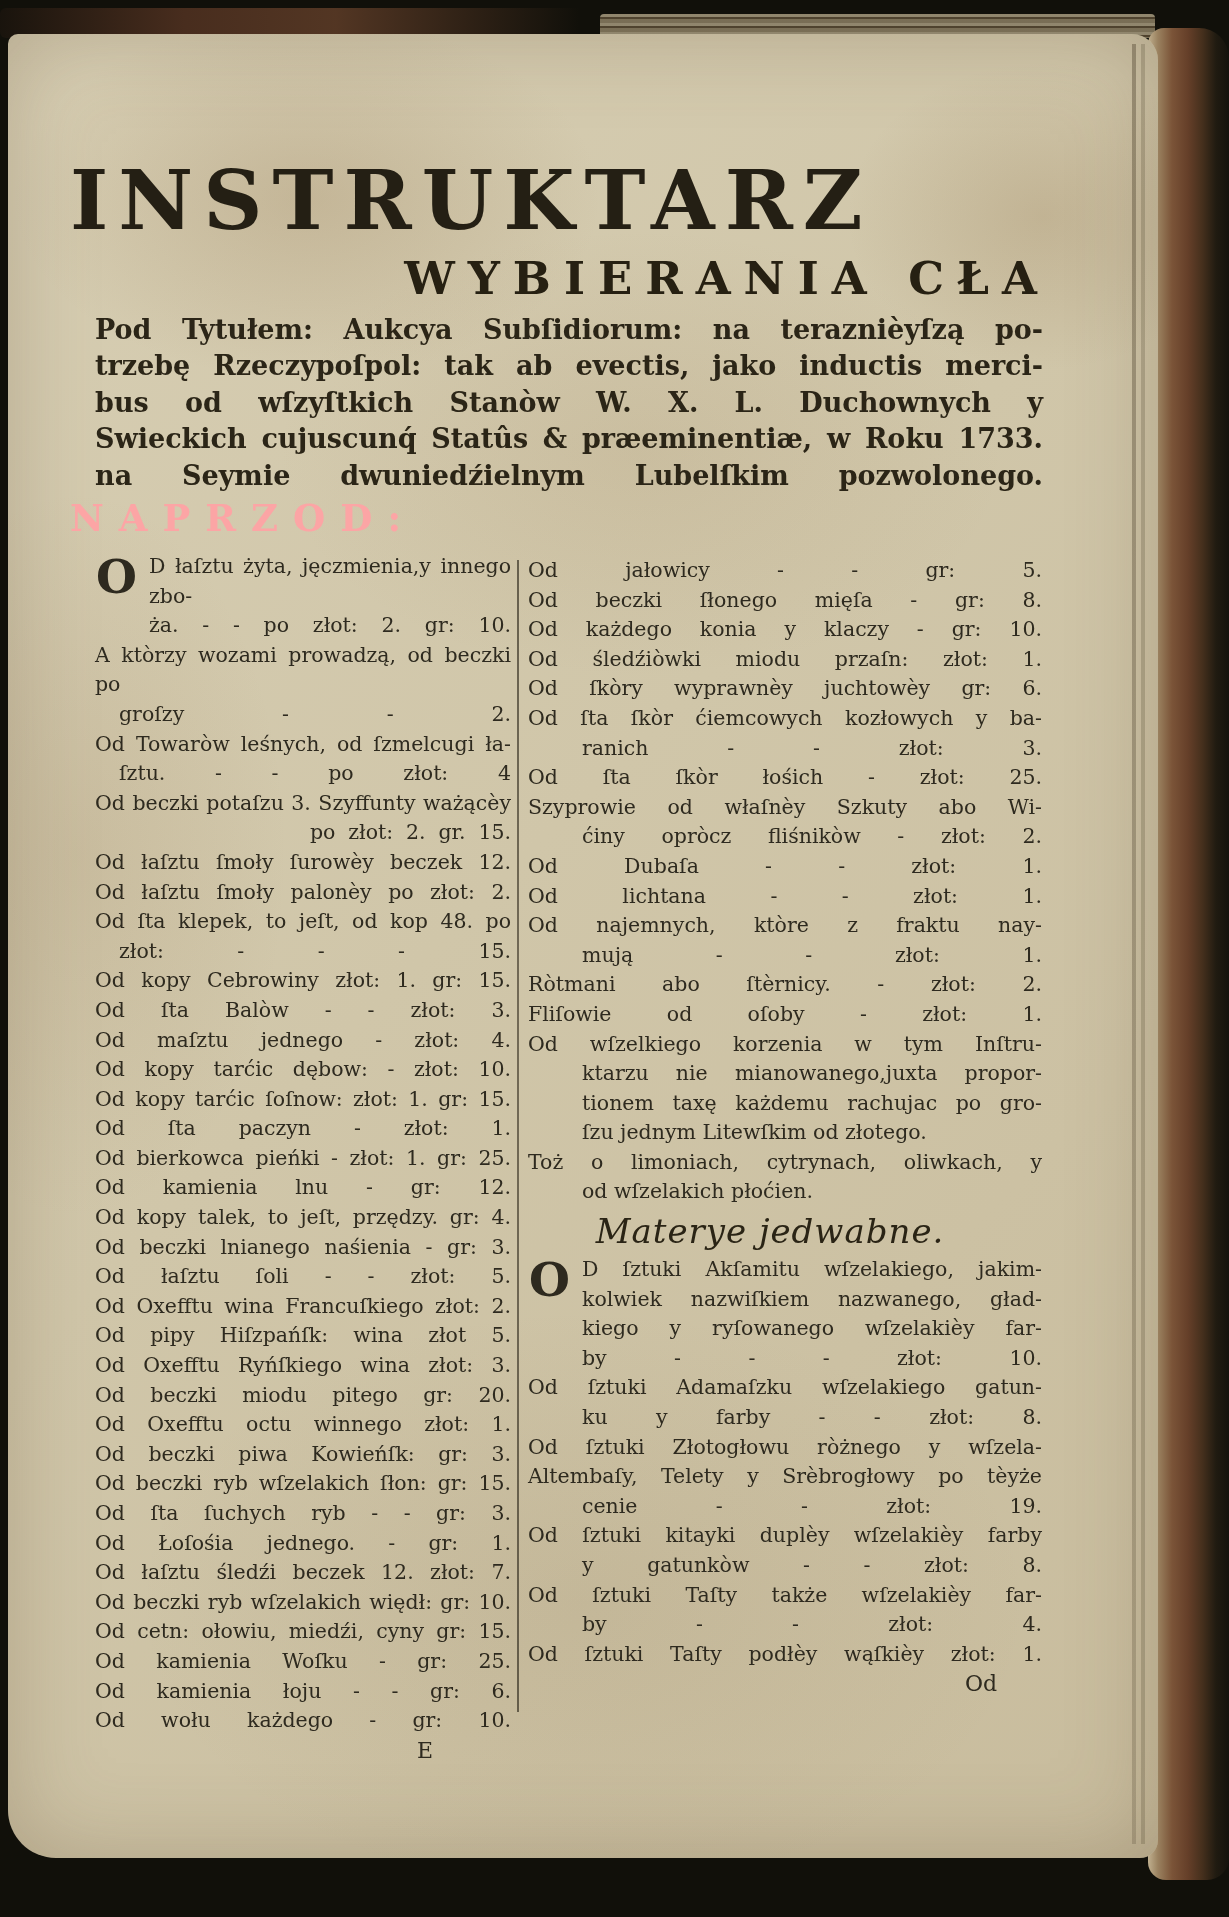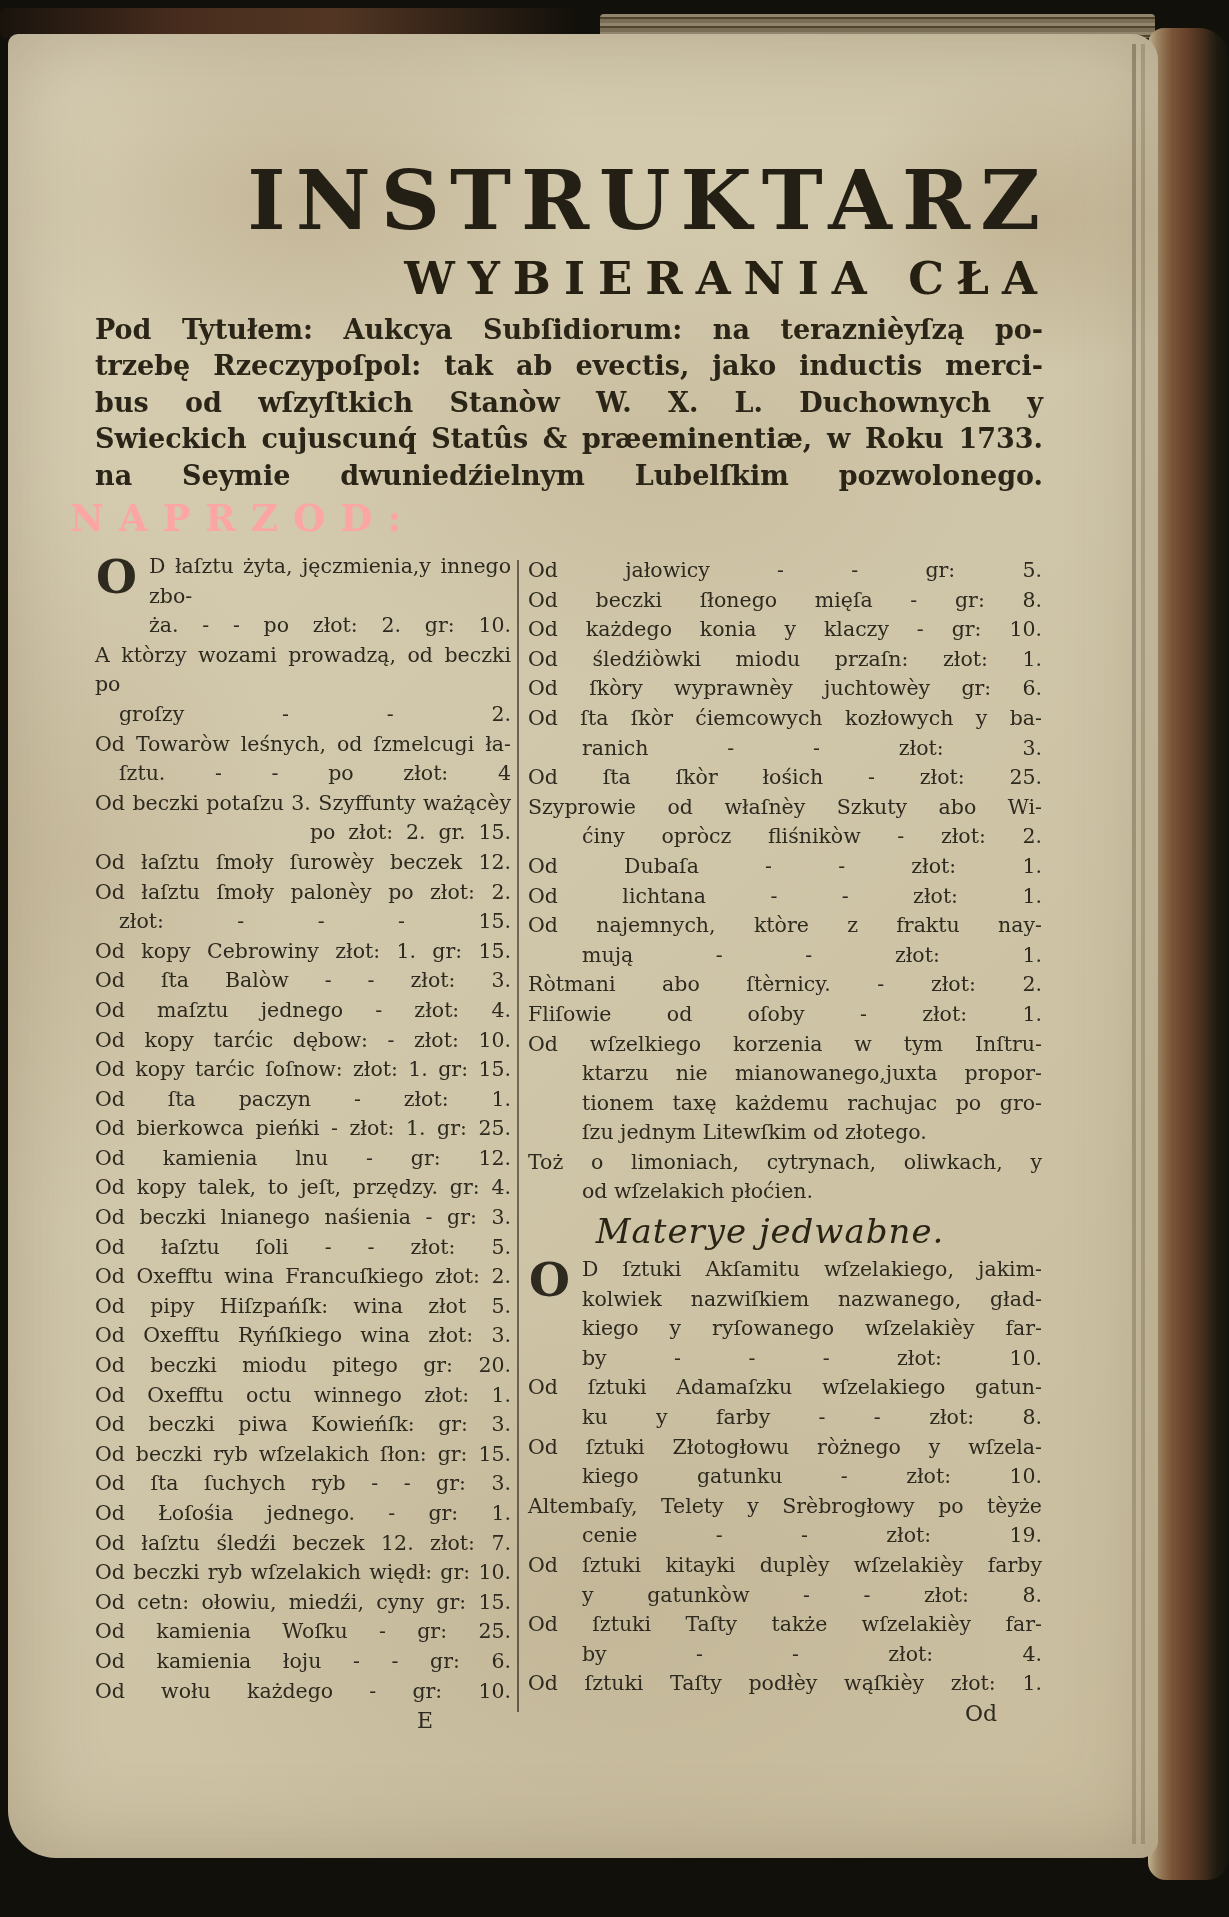--- a/index.html
+++ b/index.html
@@ -19,21 +19,21 @@
     background:linear-gradient(90deg,#c0b08f 0px,#9a815f 10px,#7b5438 24px,#653f29 40px,#46301d 54px,#201b11 68px,#14120c 81px);
     border-radius:16px 30px 22px 18px;}
   .crease{position:absolute;left:1132px;top:44px;width:4px;height:1800px;
     background:linear-gradient(rgba(70,58,38,.38),rgba(70,58,38,.22));box-shadow:9px 0 0 rgba(70,58,38,.22);}
   .streak-top{position:absolute;left:0;top:8px;width:610px;height:30px;
     background:linear-gradient(90deg,#1a140d,#4e3020 30%,#5a3a26 55%,rgba(80,50,32,0) 95%);
     opacity:.9;border-radius:6px;}
   .edges-top{position:absolute;left:600px;top:14px;width:555px;height:24px;opacity:.75;border-radius:4px;
     background:repeating-linear-gradient(180deg, rgba(205,190,156,.9) 0 3px, rgba(120,100,70,.8) 3px 5px, rgba(180,163,128,.85) 5px 9px);}
   .txt{color:#2c2619;}
-  #title1{position:absolute;left:70px;top:156px;width:980px;text-align:right;
+  #title1{position:absolute;left:70px;top:156px;width:980px;text-align:left;
     font-size:82px;line-height:88px;font-weight:bold;letter-spacing:10px;color:#241f14;}
   #title2{position:absolute;left:70px;top:254px;width:980px;text-align:right;
     font-size:45px;line-height:50px;font-weight:bold;letter-spacing:13px;color:#262012;}
   #intro{position:absolute;left:95px;top:312px;width:948px;font-weight:bold;
     font-size:27px;line-height:36.4px;color:#2b2517;}
   .introline{text-align:justify;text-align-last:justify;}
   #naprzod{position:absolute;left:70px;top:497px;width:980px;text-align:left;
     font-size:37px;line-height:42px;font-weight:bold;letter-spacing:15px;color:#fca5a5;}
   #col-left{position:absolute;left:95px;top:552px;width:416px;}
   #col-right{position:absolute;left:528px;top:556px;width:514px;}
@@ -79,20 +79,21 @@
       <div class="line sp p2"><span class="dropcap">O</span>D łaſztu żyta, jęczmienia,y innego zbo-</div>
       <div class="line sp p2">ża. - - po złot: 2. gr: 10.</div>
       <div class="line sp">A ktòrzy wozami prowadzą, od beczki po</div>
       <div class="line sp p1">groſzy - - 2.</div>
       <div class="line sp">Od Towaròw leśnych, od ſzmelcugi ła-</div>
       <div class="line sp p1">ſztu. - - po złot: 4</div>
       <div class="line sp">Od beczki potaſzu 3. Szyffunty ważącèy</div>
       <div class="line sp p4">po złot: 2. gr. 15.</div>
       <div class="line sp">Od łaſztu ſmoły ſurowèy beczek 12.</div>
       <div class="line sp">Od łaſztu ſmoły palonèy po złot: 2.</div>
+      <div class="line sp">Od ſta klepek, to jeſt, od kop 48. po</div>
       <div class="line sp p1">złot: - - - 15.</div>
       <div class="line sp">Od kopy Cebrowiny złot: 1. gr: 15.</div>
       <div class="line sp">Od ſta Balòw - - złot: 3.</div>
       <div class="line sp">Od maſztu jednego - złot: 4.</div>
       <div class="line sp">Od kopy tarćic dębow: - złot: 10.</div>
       <div class="line sp">Od kopy tarćic ſoſnow: złot: 1. gr: 15.</div>
       <div class="line sp">Od ſta paczyn - złot: 1.</div>
       <div class="line sp">Od bierkowca pieńki - złot: 1. gr: 25.</div>
       <div class="line sp">Od kamienia lnu - gr: 12.</div>
       <div class="line sp">Od kopy talek, to jeſt, przędzy. gr: 4.</div>
@@ -139,21 +140,20 @@
       <div class="line sp">Toż o limoniach, cytrynach, oliwkach, y</div>
       <div class="line p2">od wſzelakich płoćien.</div>
       <div class="line head">Materye jedwabne.</div>
       <div class="line sp p2"><span class="dropcap">O</span>D ſztuki Akſamitu wſzelakiego, jakim-</div>
       <div class="line sp p2">kolwiek nazwiſkiem nazwanego, gład-</div>
       <div class="line sp p2">kiego y ryſowanego wſzelakièy far-</div>
       <div class="line sp p2">by - - - złot: 10.</div>
       <div class="line sp">Od ſztuki Adamaſzku wſzelakiego gatun-</div>
       <div class="line sp p2">ku y farby - - złot: 8.</div>
       <div class="line sp">Od ſztuki Złotogłowu ròżnego y wſzela-</div>
-      <div class="line sp p2">kiego gatunku - złot: 10.</div>
       <div class="line sp">Altembaſy, Telety y Srèbrogłowy po tèyże</div>
       <div class="line sp p2">cenie - - złot: 19.</div>
       <div class="line sp">Od ſztuki kitayki duplèy wſzelakièy farby</div>
       <div class="line sp p2">y gatunkòw - - złot: 8.</div>
       <div class="line sp">Od ſztuki Taſty także wſzelakièy far-</div>
       <div class="line sp p2">by - - złot: 4.</div>
       <div class="line sp">Od ſztuki Taſty podłèy wąſkièy złot: 1.</div>
       <div class="line catch">Od</div>
     </div>
 </div>

